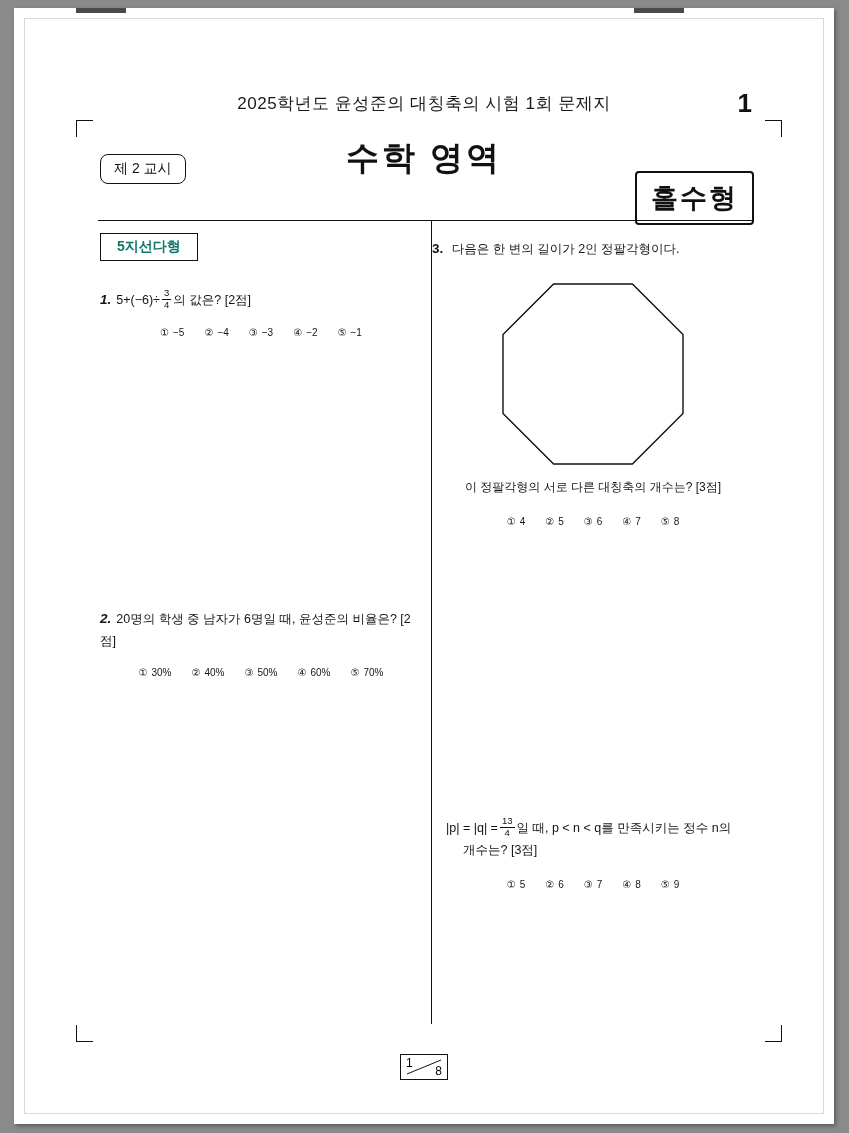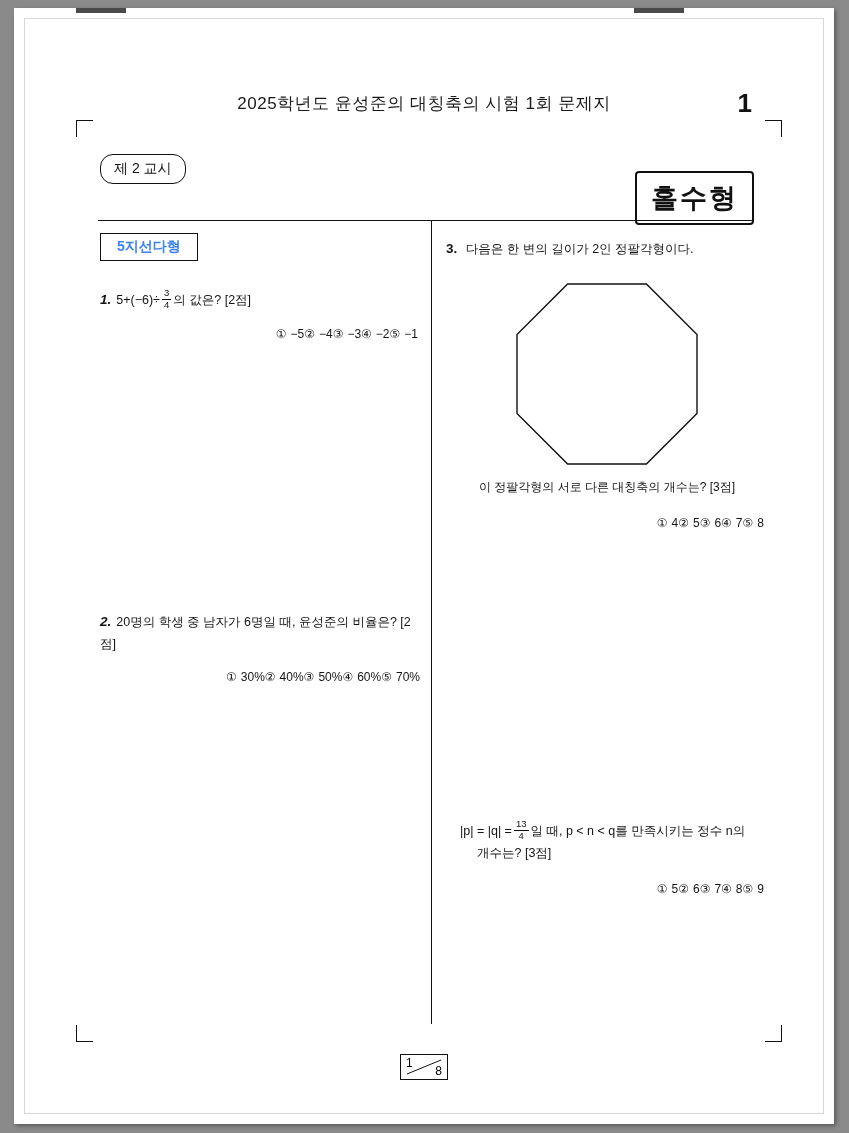--- a/index.html
+++ b/index.html
@@ -76,21 +76,21 @@
     font-size: 33px;
     font-weight: bold;
     letter-spacing: 3px;
     color: #111;
   }
   .period-badge {
     position: absolute;
     top: 146px;
     left: 86px;
     border: 1.5px solid #111;
-    border-radius: 13px;
+    border-radius: 8px;
     padding: 5px 13px;
     font-size: 14px;
     color: #111;
     background: #fff;
   }
   .form-badge {
     position: absolute;
     top: 163px;
     right: 80px;
     border: 2px solid #111;
@@ -115,29 +115,29 @@
     top: 212px;
     bottom: 100px;
     border-left: 1px solid #111;
   }
   .col {
     position: absolute;
     top: 225px;
     width: 322px;
   }
   .col-left { left: 86px; }
-  .col-right { left: 432px; }
+  .col-right { left: 418px; }
 
   .type-badge {
     display: inline-block;
     border: 1.2px solid #111;
     padding: 4px 16px;
     font-size: 14px;
     font-weight: bold;
-    color: #3b82f6;
+    color: #0f766e;
     margin-bottom: 16px;
   }
   .q {
     position: relative;
     color: #111;
   }
   .q-stem {
     font-size: 12.5px;
     line-height: 1.7;
     color: #141414;
@@ -145,24 +145,25 @@
   .q-num {
     font-style: italic;
     font-weight: bold;
     font-size: 13.5px;
     margin-right: 5px;
   }
   .q-num.plain { font-style: normal; }
   .choices {
     margin-top: 15px;
     display: flex;
-    justify-content: flex-end;
-    font-size: 12px;
+    justify-content: center;
+    font-size: 10px;
     color: #141414;
     padding: 0 4px;
+    gap: 20px;
   }
   .choices.tight { padding: 0 2px; }
   .choice { white-space: nowrap; }
   .cnum { margin-right: 4px; }
   .frac {
     display: inline-flex;
     flex-direction: column;
     vertical-align: middle;
     text-align: center;
     font-size: 9.5px;
@@ -217,20 +218,21 @@
   <div class="top-notch" style="left:62px;"></div>
   <div class="top-notch" style="left:620px;"></div>
 
   <div class="crop tl" style="left:62px; top:112px;"></div>
   <div class="crop tr" style="right:52px; top:112px;"></div>
   <div class="crop bl" style="left:62px; bottom:82px;"></div>
   <div class="crop br" style="right:52px; bottom:82px;"></div>
 
   <div class="header-title">2025학년도 윤성준의 대칭축의 시험 1회 문제지</div>
   <div class="page-number">1</div>
+  <div class="subject-title">수학 영역</div>
   <div class="period-badge">제 2 교시</div>
   <div class="form-badge">홀수형</div>
 
   <div class="rule-top"></div>
   <div class="rule-mid"></div>
 
   <div class="col col-left">
     <div class="type-badge">5지선다형</div>
 
     <div class="q" style="margin-top:12px;">

